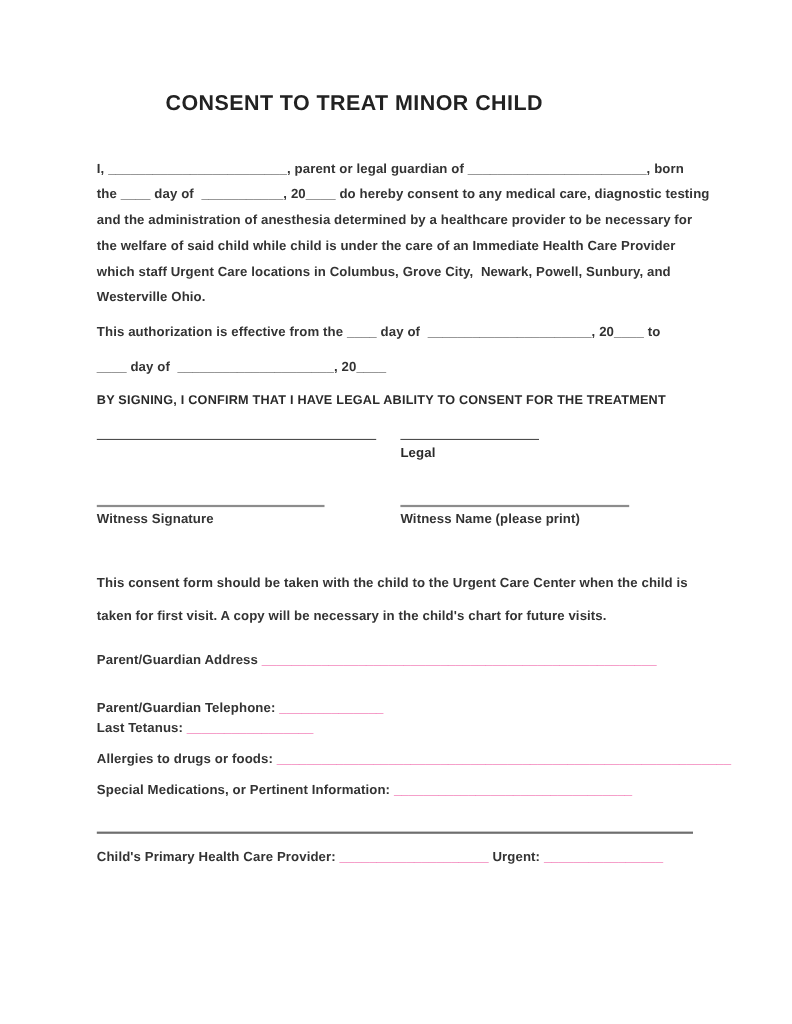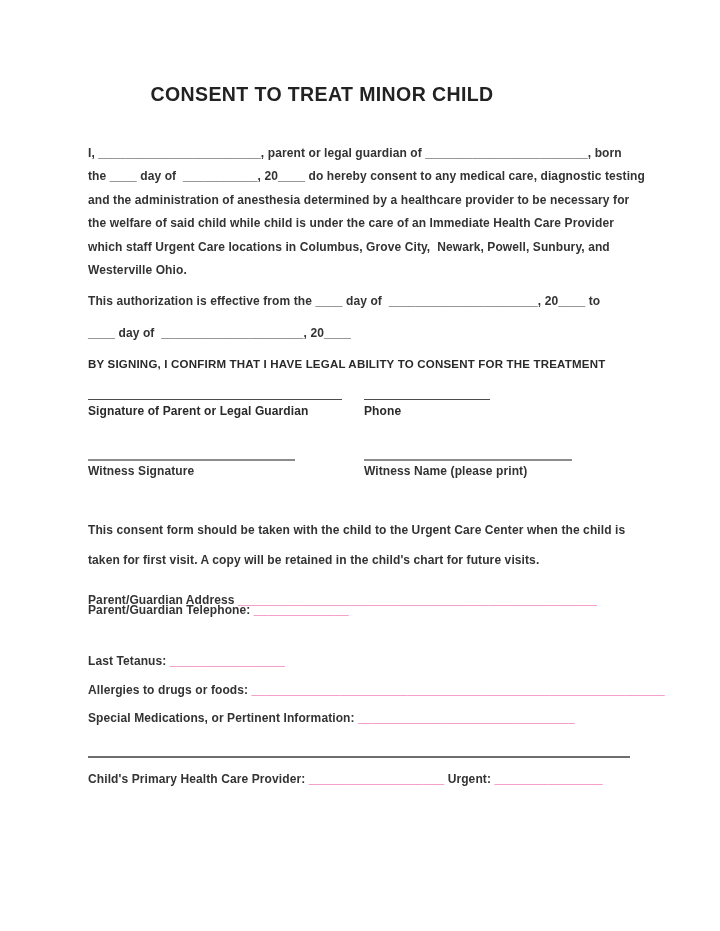--- a/index.html
+++ b/index.html
@@ -65,34 +65,33 @@
   <div class="line" style="top:240px">which staff Urgent Care locations in Columbus, Grove City,  Newark, Powell, Sunbury, and</div>
   <div class="line" style="top:263px">Westerville Ohio.</div>
 
   <div class="line" style="top:294px">This authorization is effective from the ____ day of  ______________________, 20____ to</div>
   <div class="line" style="top:326px">____ day of  _____________________, 20____</div>
 
   <div class="line bold confirm" style="top:358px">BY SIGNING, I CONFIRM THAT I HAVE LEGAL ABILITY TO CONSENT FOR THE TREATMENT</div>
 
   <div class="rule rule-dark" style="top:399px; left:88px;  width:254px"></div>
   <div class="rule rule-dark" style="top:399px; left:364px; width:126px"></div>
-  <div class="line bold" style="top:404px; left:88px">Signature of Parent or Legal Guardian</div>
-  <div class="line bold" style="top:404px; left:364px">Phone</div>
+  <div class="line bold" style="top:404px; left:364px">Legal</div>
 
   <div class="rule rule-gray" style="top:459px; left:88px;  width:207px"></div>
   <div class="rule rule-gray" style="top:459px; left:364px; width:208px"></div>
   <div class="line" style="top:464px; left:88px">Witness Signature</div>
   <div class="line" style="top:464px; left:364px">Witness Name (please print)</div>
 
   <div class="line" style="top:523px">This consent form should be taken with the child to the Urgent Care Center when the child is</div>
-  <div class="line" style="top:553px">taken for first visit. A copy will be retained in the child's chart for future visits.</div>
+  <div class="line" style="top:553px">taken for first visit. A copy will be necessary in the child's chart for future visits.</div>
 
   <div class="line" style="top:593px"><span>Parent/Guardian Address </span><span class="blank">_____________________________________________________</span></div>
 
-  <div class="line" style="top:603px"><span>Parent/Guardian Telephone: </span><span class="blank">______________</span></div>
+  <div class="line" style="top:636px"><span>Parent/Guardian Telephone: </span><span class="blank">______________</span></div>
 
   <div class="line" style="top:654px"><span>Last Tetanus: </span><span class="blank">_________________</span></div>
 
   <div class="line" style="top:683px"><span>Allergies to drugs or foods: </span><span class="blank">_____________________________________________________________</span></div>
 
   <div class="line" style="top:711px"><span>Special Medications, or Pertinent Information: </span><span class="blank">________________________________</span></div>
 
   <div class="rule rule-mid" style="top:756px; left:88px; width:542px"></div>
 
   <div class="line" style="top:772px"><span>Child's Primary Health Care Provider: </span><span class="blank">____________________</span><span> Urgent: </span><span class="blank">________________</span></div>

